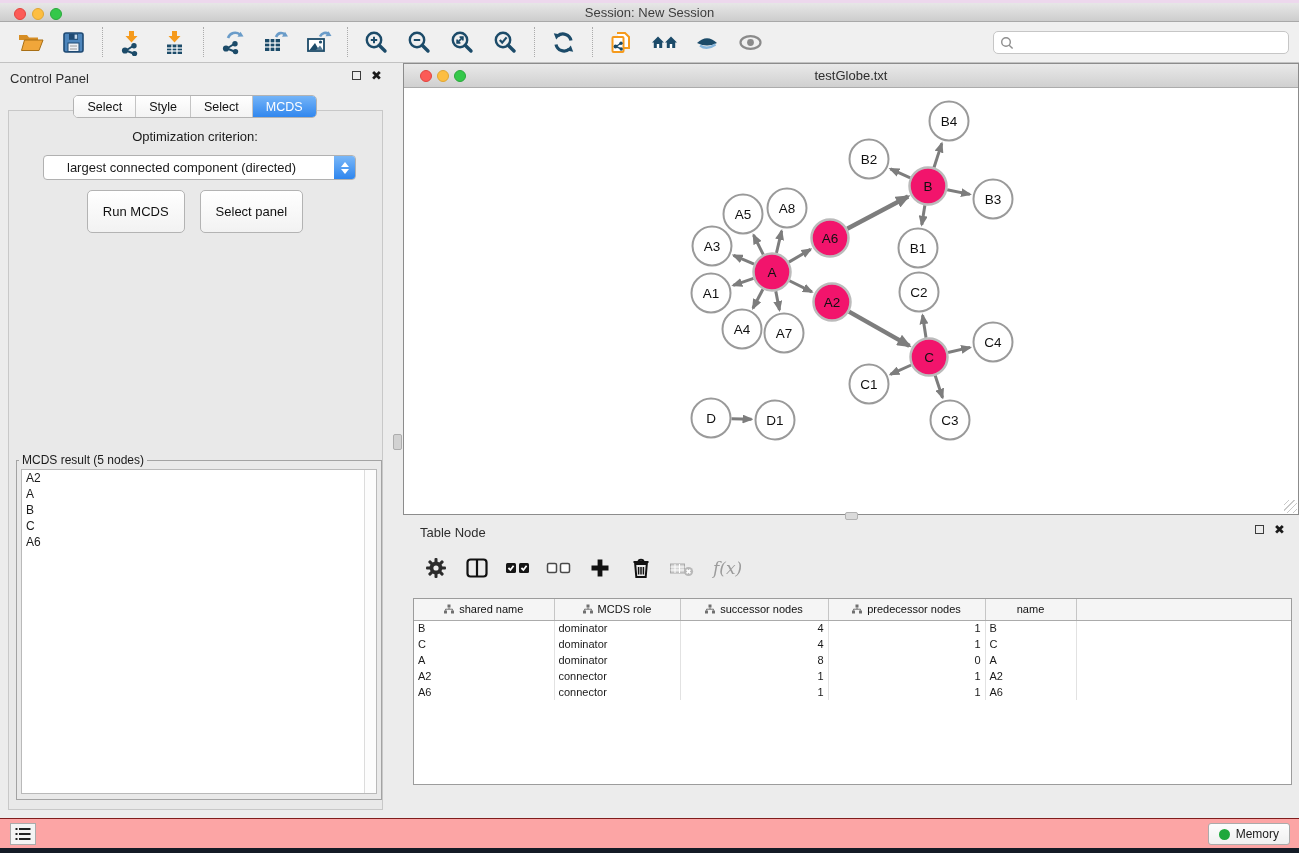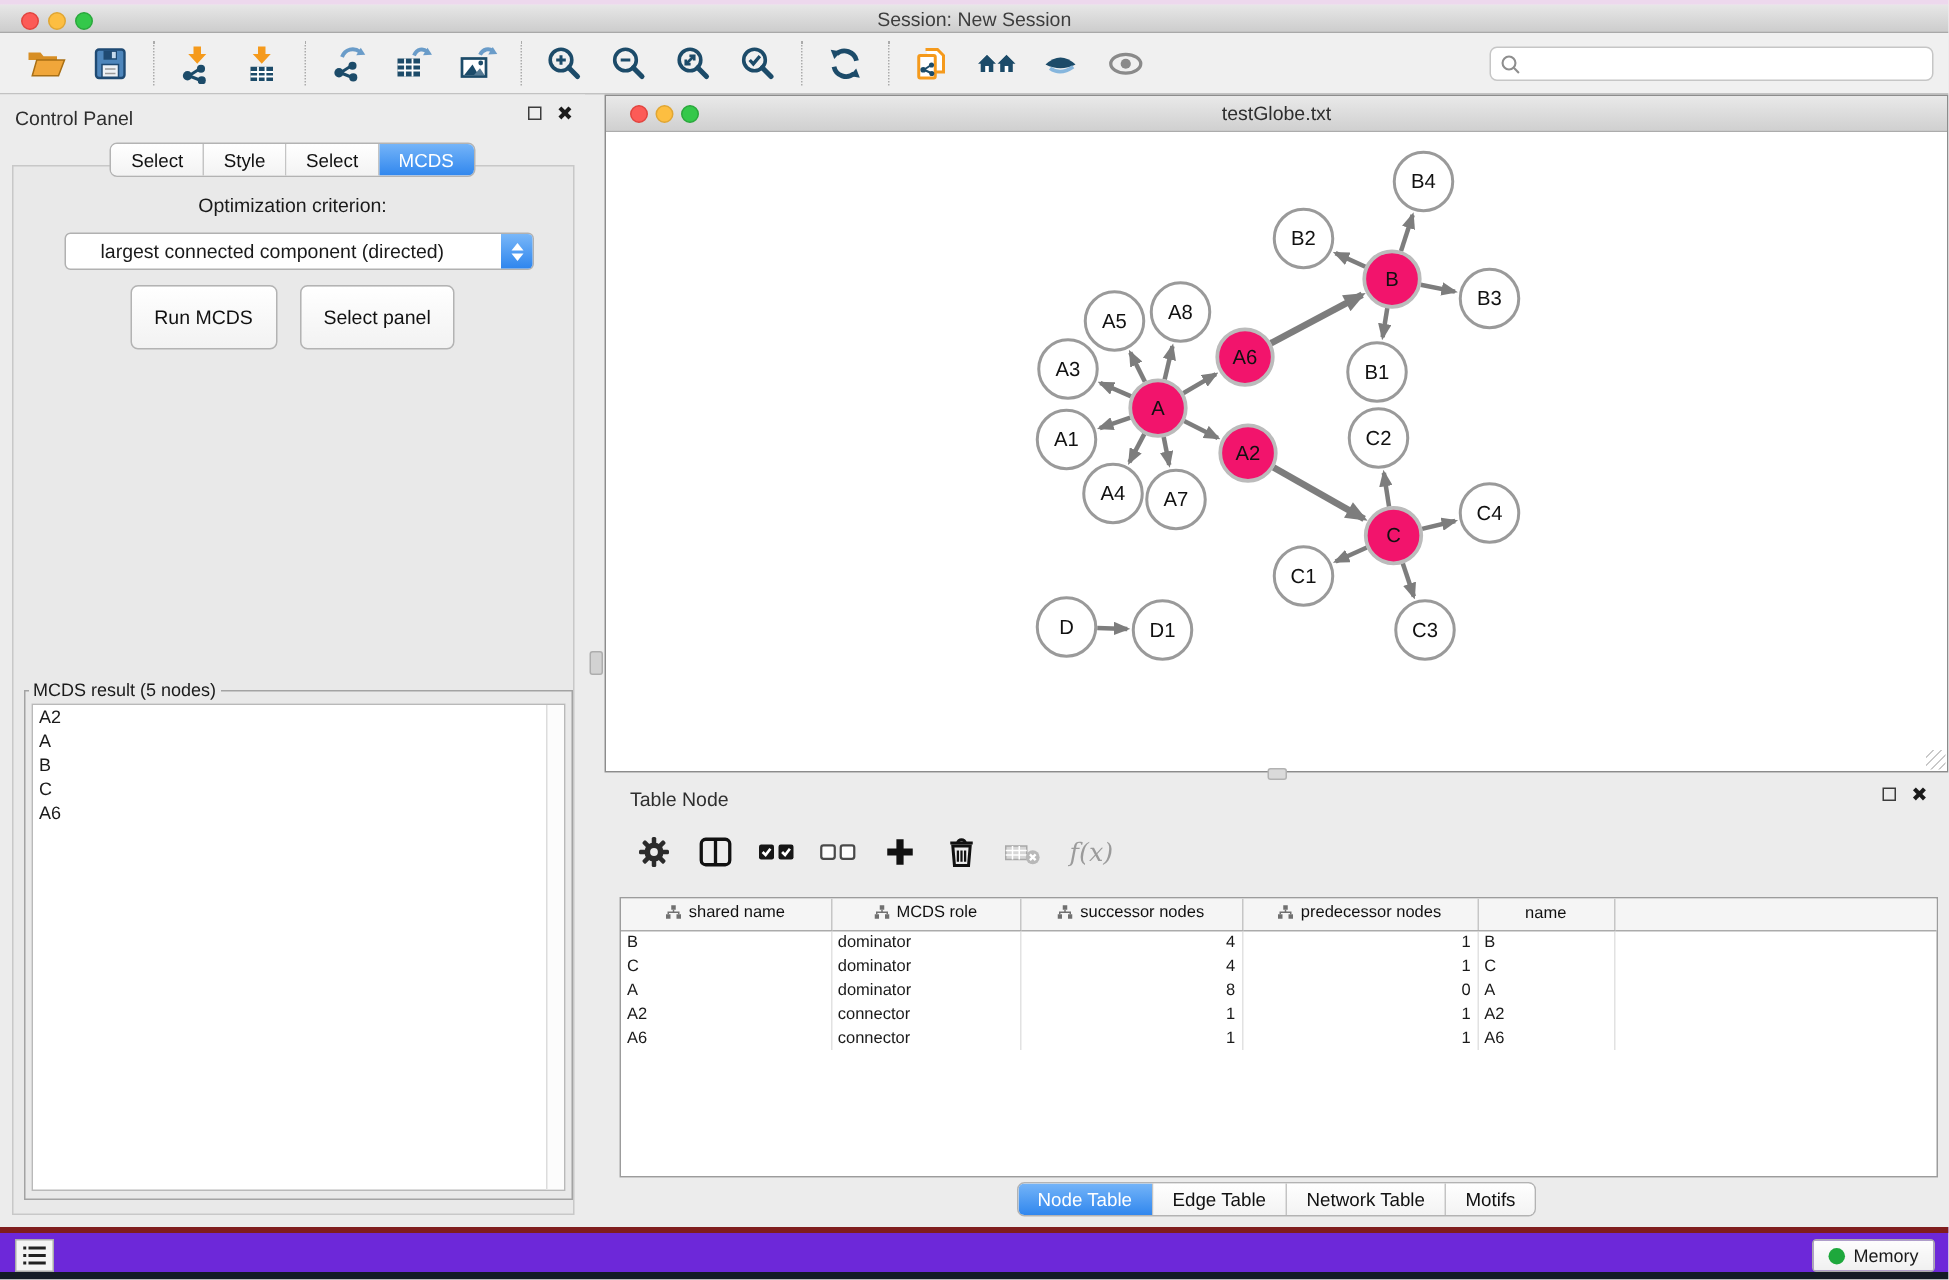--- a/index.html
+++ b/index.html
@@ -96,21 +96,21 @@
   table.data th .hwrap { display:inline-flex; align-items:center; gap:5px; }
   table.data td { font-size:11px; height:16px; border-right:1px solid #E2E2E2; padding:0 4px; white-space:nowrap; }
   table.data th:last-child, table.data td:last-child { border-right:none; }
   td.al { text-align:left; padding-left:11px; }
   td.ar { text-align:right; padding-right:14px; }
 
   .tp-tabs { position:absolute; left:0; right:0; top:271px; text-align:center; }
 
   
   .status-bar { position:absolute; left:0; top:818px; width:1299px; height:30px;
-    background:#6d28d9; border-top:4px solid #7f1d1d; }
+    background:#fca5a5; border-top:1px solid #7f1d1d; }
   .status-left-btn { position:absolute; left:10px; top:4px; width:26px; height:22px;
     background:#F4F4F4; border:1px solid #ABABAB; display:flex; align-items:center; justify-content:center; }
   .memory-btn { position:absolute; right:9px; top:4px; height:22px;
     background:linear-gradient(#FDFDFD,#F0F0F0); border:1px solid #ABABAB; border-radius:3px;
     display:flex; align-items:center; gap:6px; padding:0 10px; font-size:12px; }
   .mem-dot { width:11px; height:11px; border-radius:50%; background:#1EA83C; }
   .desktop-strip { position:absolute; left:0; top:848px; width:1299px; height:5px; background:#141B26; }
 </style>
 </head>
 <body>
@@ -637,28 +637,20 @@
             <td class="al">connector</td>
             <td class="ar">1</td>
             <td class="ar">1</td>
             <td class="al">A6</td>
             <td></td>
           </tr>
         </tbody>
     </table>
   </div>
 
-  <div class="tp-tabs">
-    <span class="seg" id="tp-seg">
-        <button class="seg-btn active">Node Table</button>
-        <button class="seg-btn">Edge Table</button>
-        <button class="seg-btn">Network Table</button>
-        <button class="seg-btn">Motifs</button>
-      </span>
-  </div>
 </div>
 
 <div class="status-bar">
   <span class="status-left-btn">
     <svg width="16" height="14" viewBox="0 0 16 14">
         <g fill="#222">
           <rect x="0.5" y="1" width="2" height="2"></rect>
           <rect x="0.5" y="6" width="2" height="2"></rect>
           <rect x="0.5" y="11" width="2" height="2"></rect>
           <rect x="4" y="1" width="11.5" height="2"></rect>

